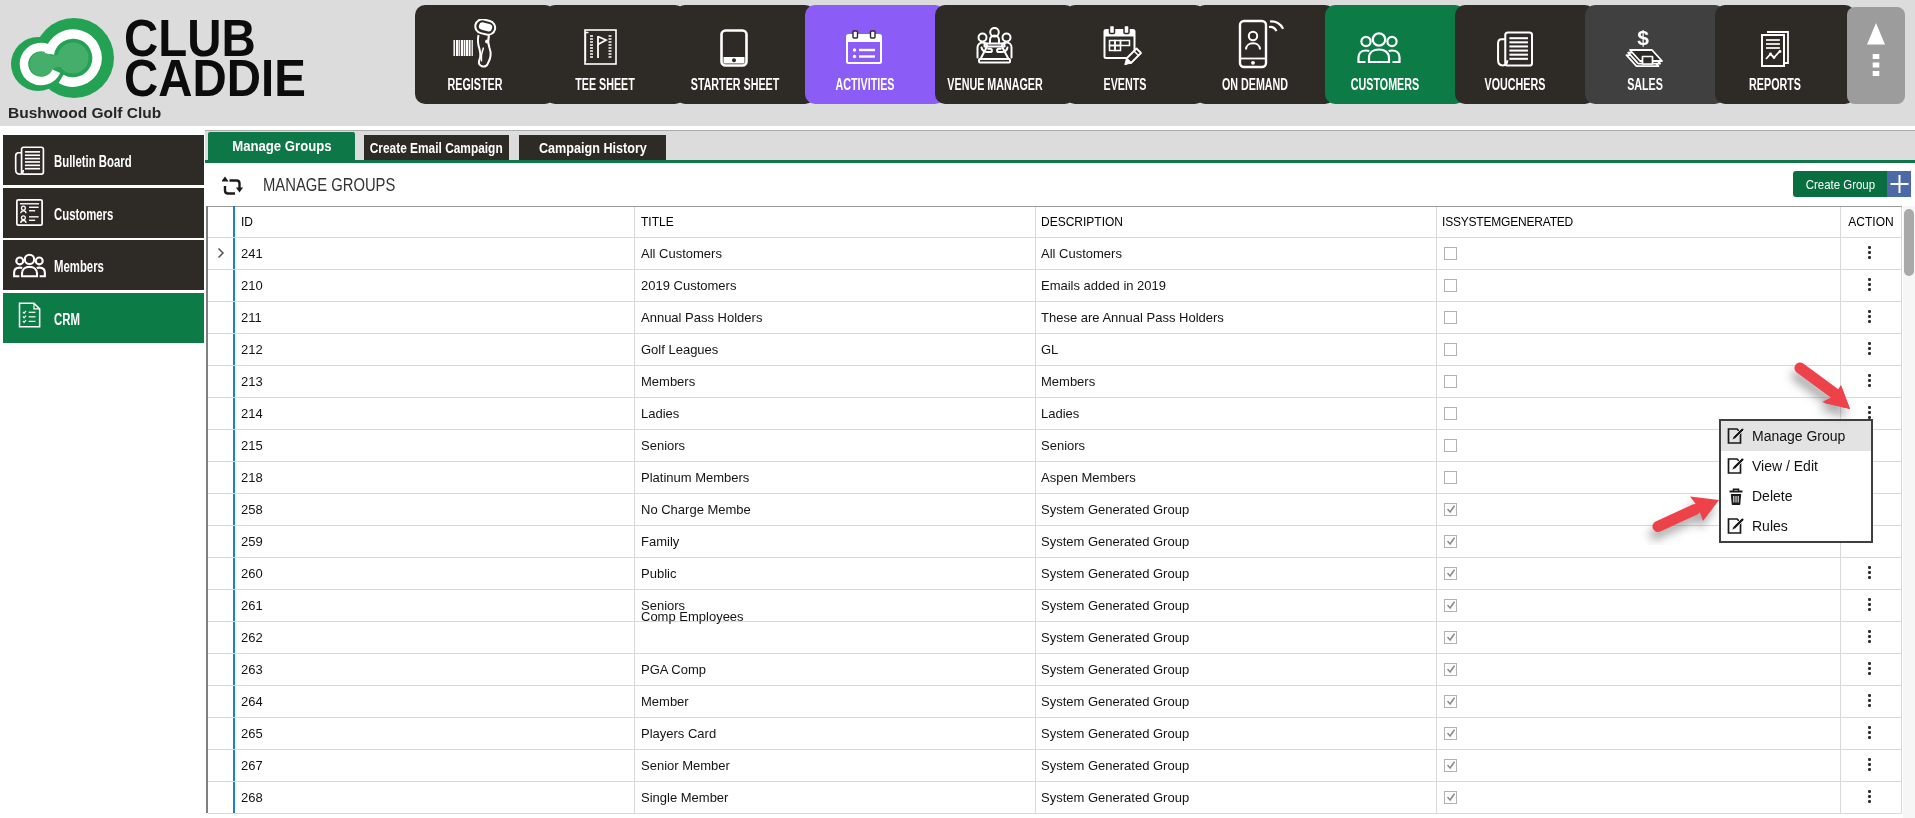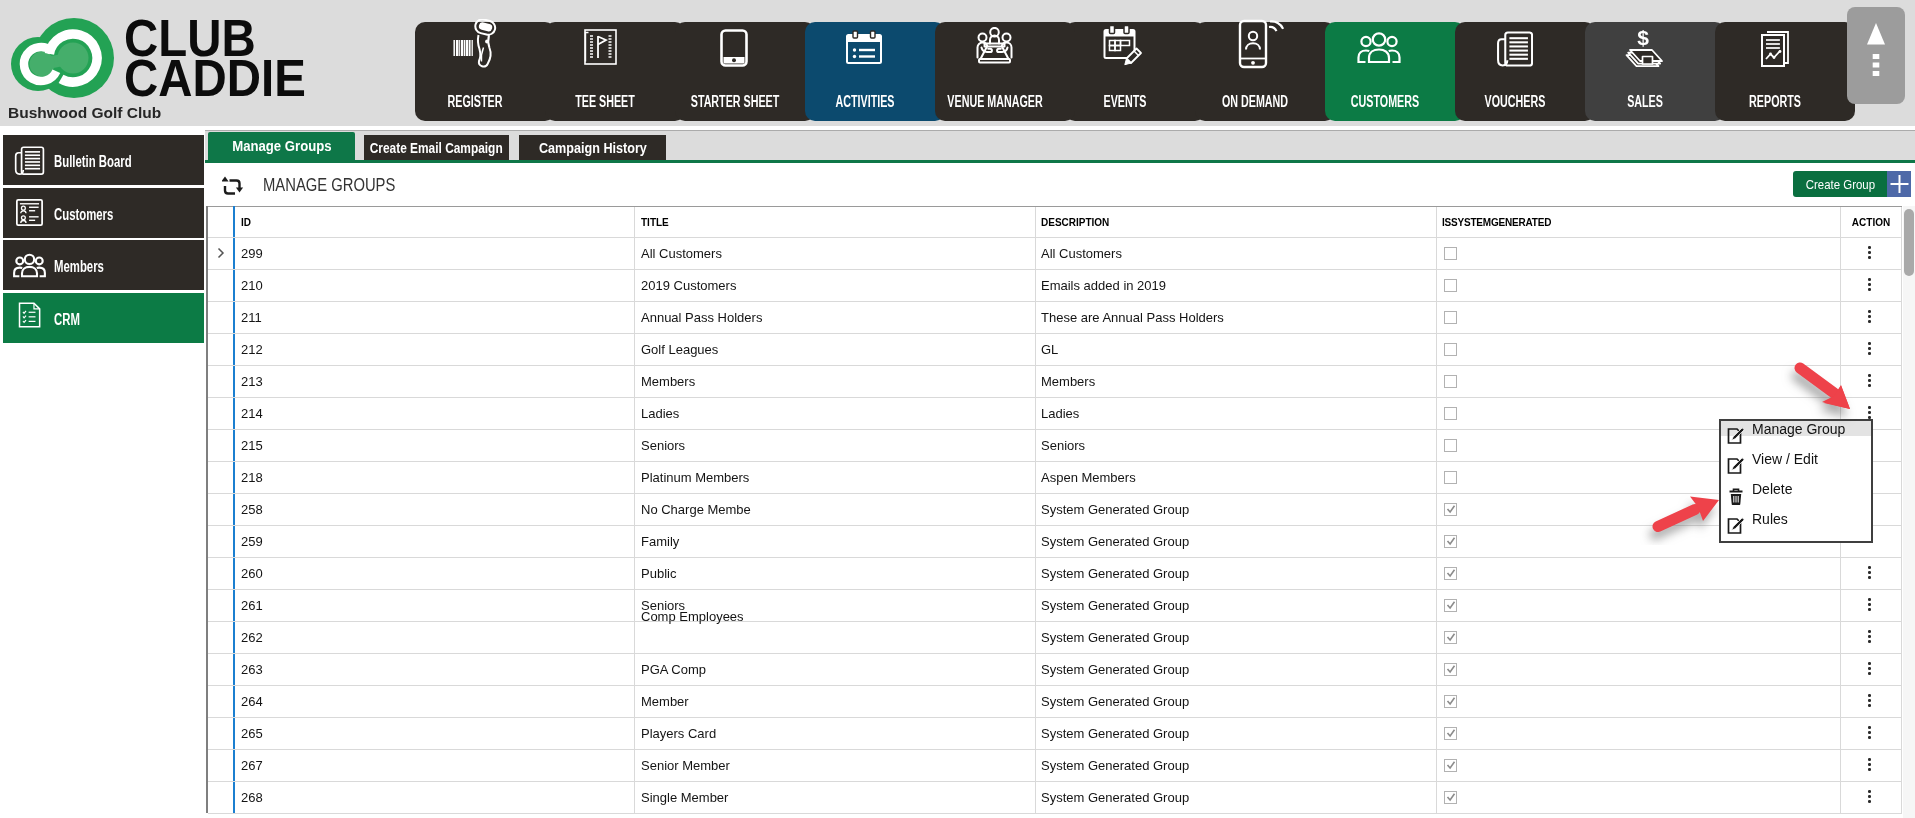--- a/index.html
+++ b/index.html
@@ -1,28 +1,28 @@
 <!DOCTYPE html>
 <html><head><meta charset="utf-8"><style>
 *{margin:0;padding:0;box-sizing:border-box}
 body{font-family:"Liberation Sans",sans-serif;width:1915px;height:818px;overflow:hidden;background:#fff}
 .abs{position:absolute}
-.navbtn{position:absolute;top:22px;width:140px;height:99px;background:#2e2a26;border-radius:10px}
+.navbtn{position:absolute;top:5px;width:140px;height:99px;background:#2e2a26;border-radius:10px}
 .navlbl{position:absolute;left:-40px;width:200px;top:72px;text-align:center;color:#fff;font-weight:bold;font-size:16px;line-height:16px;white-space:nowrap;transform:scaleX(0.67)}
 .sbtn{position:absolute;left:3px;width:201px;height:50px;background:#2e2a26}
 .slbl{position:absolute;left:51px;top:2px;bottom:-2px;display:flex;align-items:center;color:#fff;font-weight:bold;font-size:16px;transform:scaleX(0.71);transform-origin:0 50%;white-space:nowrap}
 .tab{position:absolute;color:#fff;font-weight:bold;font-size:14px;display:flex;align-items:center;justify-content:center;white-space:nowrap}
-.hdrc{position:absolute;top:207px;height:30px;display:flex;align-items:center;font-weight:bold;font-size:10px;color:#000}
+.hdrc{position:absolute;top:207px;height:30px;display:flex;align-items:center;font-weight:normal;font-size:12px;color:#000}
 .cell{position:absolute;height:32px;display:flex;align-items:center;font-size:13px;color:#141414;white-space:nowrap}
 .vline{position:absolute;width:1px;background:#d9d9d9}
 .hline{position:absolute;height:1px;background:#d9d9d9}
 .kebab{position:absolute;width:3px}
 .kebab i{display:block;width:2.6px;height:2.6px;border-radius:50%;background:#2b2b2b;margin-bottom:2.6px}
 .cb{position:absolute;width:13px;height:13px;border:1px solid #b2b2b2;background:#fff}
-.mitem{position:absolute;left:0;width:100%;height:15px;display:flex;align-items:center;font-size:14px;color:#111}
+.mitem{position:absolute;left:0;width:100%;height:30px;display:flex;align-items:center;font-size:14px;color:#111}
 </style></head><body>
 <div style="position:relative;width:1915px;height:818px">
 <div class="abs" style="left:0;top:0;width:1915px;height:126px;background:#dcdcdc"></div>
 <svg style="position:absolute;left:10px;top:16px" width="108" height="86" viewBox="0 0 108 86" fill="none">
       <circle cx="28" cy="48" r="27" fill="#23a254"></circle>
       <circle cx="64" cy="42" r="40" fill="#23a254"></circle>
       <line x1="32" y1="48" x2="63" y2="42" stroke="#45ae6b" stroke-width="12"></line>
       <circle cx="32" cy="48" r="12.5" fill="#45ae6b"></circle>
       <circle cx="63" cy="42" r="15.5" fill="#45ae6b"></circle>
       <path d="M41.9,35 A17,17 0 1 0 46.4,55.2" stroke="#fff" stroke-width="8.5" fill="none"></path>
@@ -32,21 +32,21 @@
 <div class="abs" style="left:8px;top:104px;font-size:15.5px;font-weight:bold;color:#262626">Bushwood Golf Club</div>
 <div class="navbtn" style="left:415px;background:#2e2a26">
       <div class="navlbl">REGISTER</div>
     </div>
 <div class="navbtn" style="left:545px;background:#2e2a26">
       <div class="navlbl">TEE SHEET</div>
     </div>
 <div class="navbtn" style="left:675px;background:#2e2a26">
       <div class="navlbl">STARTER SHEET</div>
     </div>
-<div class="navbtn" style="left:805px;background:#0c4a6e">
+<div class="navbtn" style="left:805px;background:#8b5cf6">
       <div class="navlbl">ACTIVITIES</div>
     </div>
 <div class="navbtn" style="left:1065px;background:#2e2a26">
       <div class="navlbl">EVENTS</div>
     </div>
 <div class="navbtn" style="left:935px;background:#2e2a26">
       <div class="navlbl">VENUE MANAGER</div>
     </div>
 <div class="navbtn" style="left:1195px;background:#2e2a26">
       <div class="navlbl">ON DEMAND</div>
@@ -332,21 +332,21 @@
 <div class="hline" style="left:208px;top:685px;width:1694px"></div>
 <div class="hline" style="left:208px;top:717px;width:1694px"></div>
 <div class="hline" style="left:208px;top:749px;width:1694px"></div>
 <div class="hline" style="left:208px;top:781px;width:1694px"></div>
 <div class="hline" style="left:208px;top:813px;width:1694px"></div>
 <div class="hdrc" style="left:241px">ID</div>
 <div class="hdrc" style="left:641px">TITLE</div>
 <div class="hdrc" style="left:1041px">DESCRIPTION</div>
 <div class="hdrc" style="left:1442px;letter-spacing:-0.2px">ISSYSTEMGENERATED</div>
 <div class="hdrc" style="left:1840px;width:62px;justify-content:center">ACTION</div>
-<div class="cell" style="left:241px;top:237px">299</div>
+<div class="cell" style="left:241px;top:237px">241</div>
 <div class="cell" style="left:641px;top:237px">All Customers</div>
 <div class="cell" style="left:1041px;top:237px">All Customers</div>
 <div class="cb" style="left:1444px;top:246.5px"></div>
 <div class="kebab" style="left:1868px;top:246px">
       <i></i>
       <i></i>
       <i></i>
     </div>
 <svg style="position:absolute;left:215px;top:247px" width="12" height="12" viewBox="0 0 12 12" fill="none">
       <path d="M3.5,1.5 L8,6 L3.5,10.5" stroke="#555" stroke-width="1.5" fill="none"></path>

